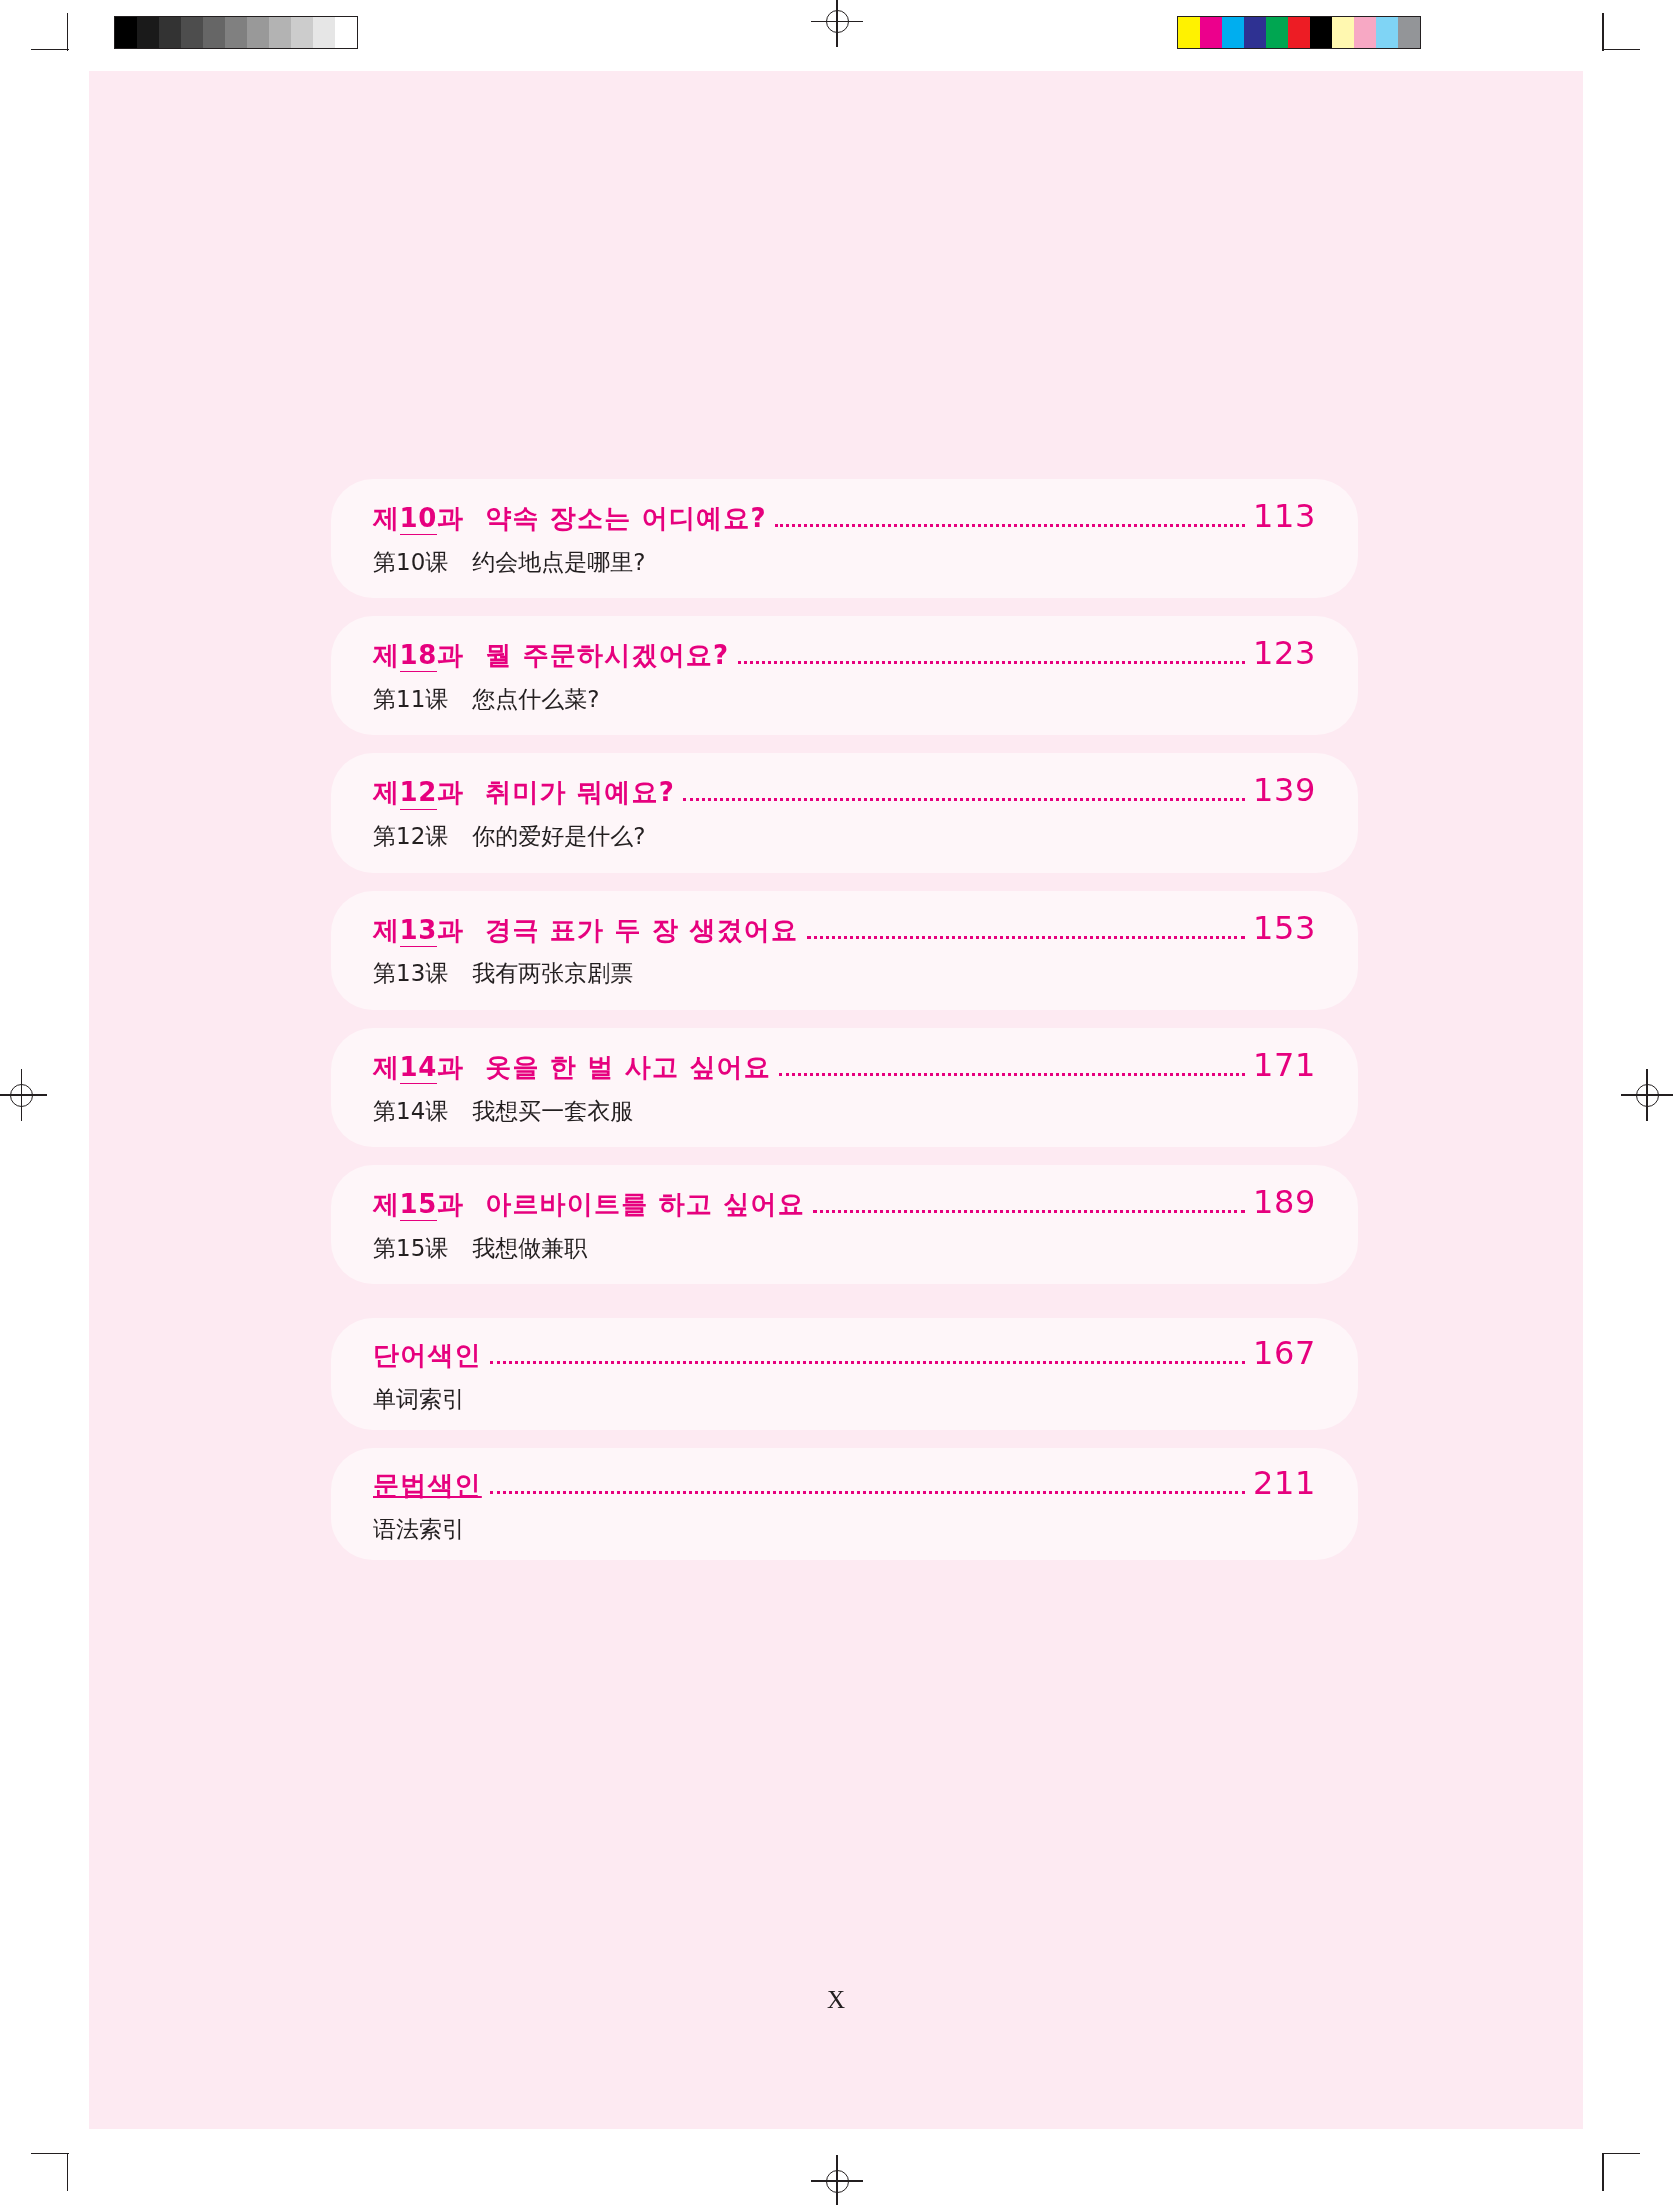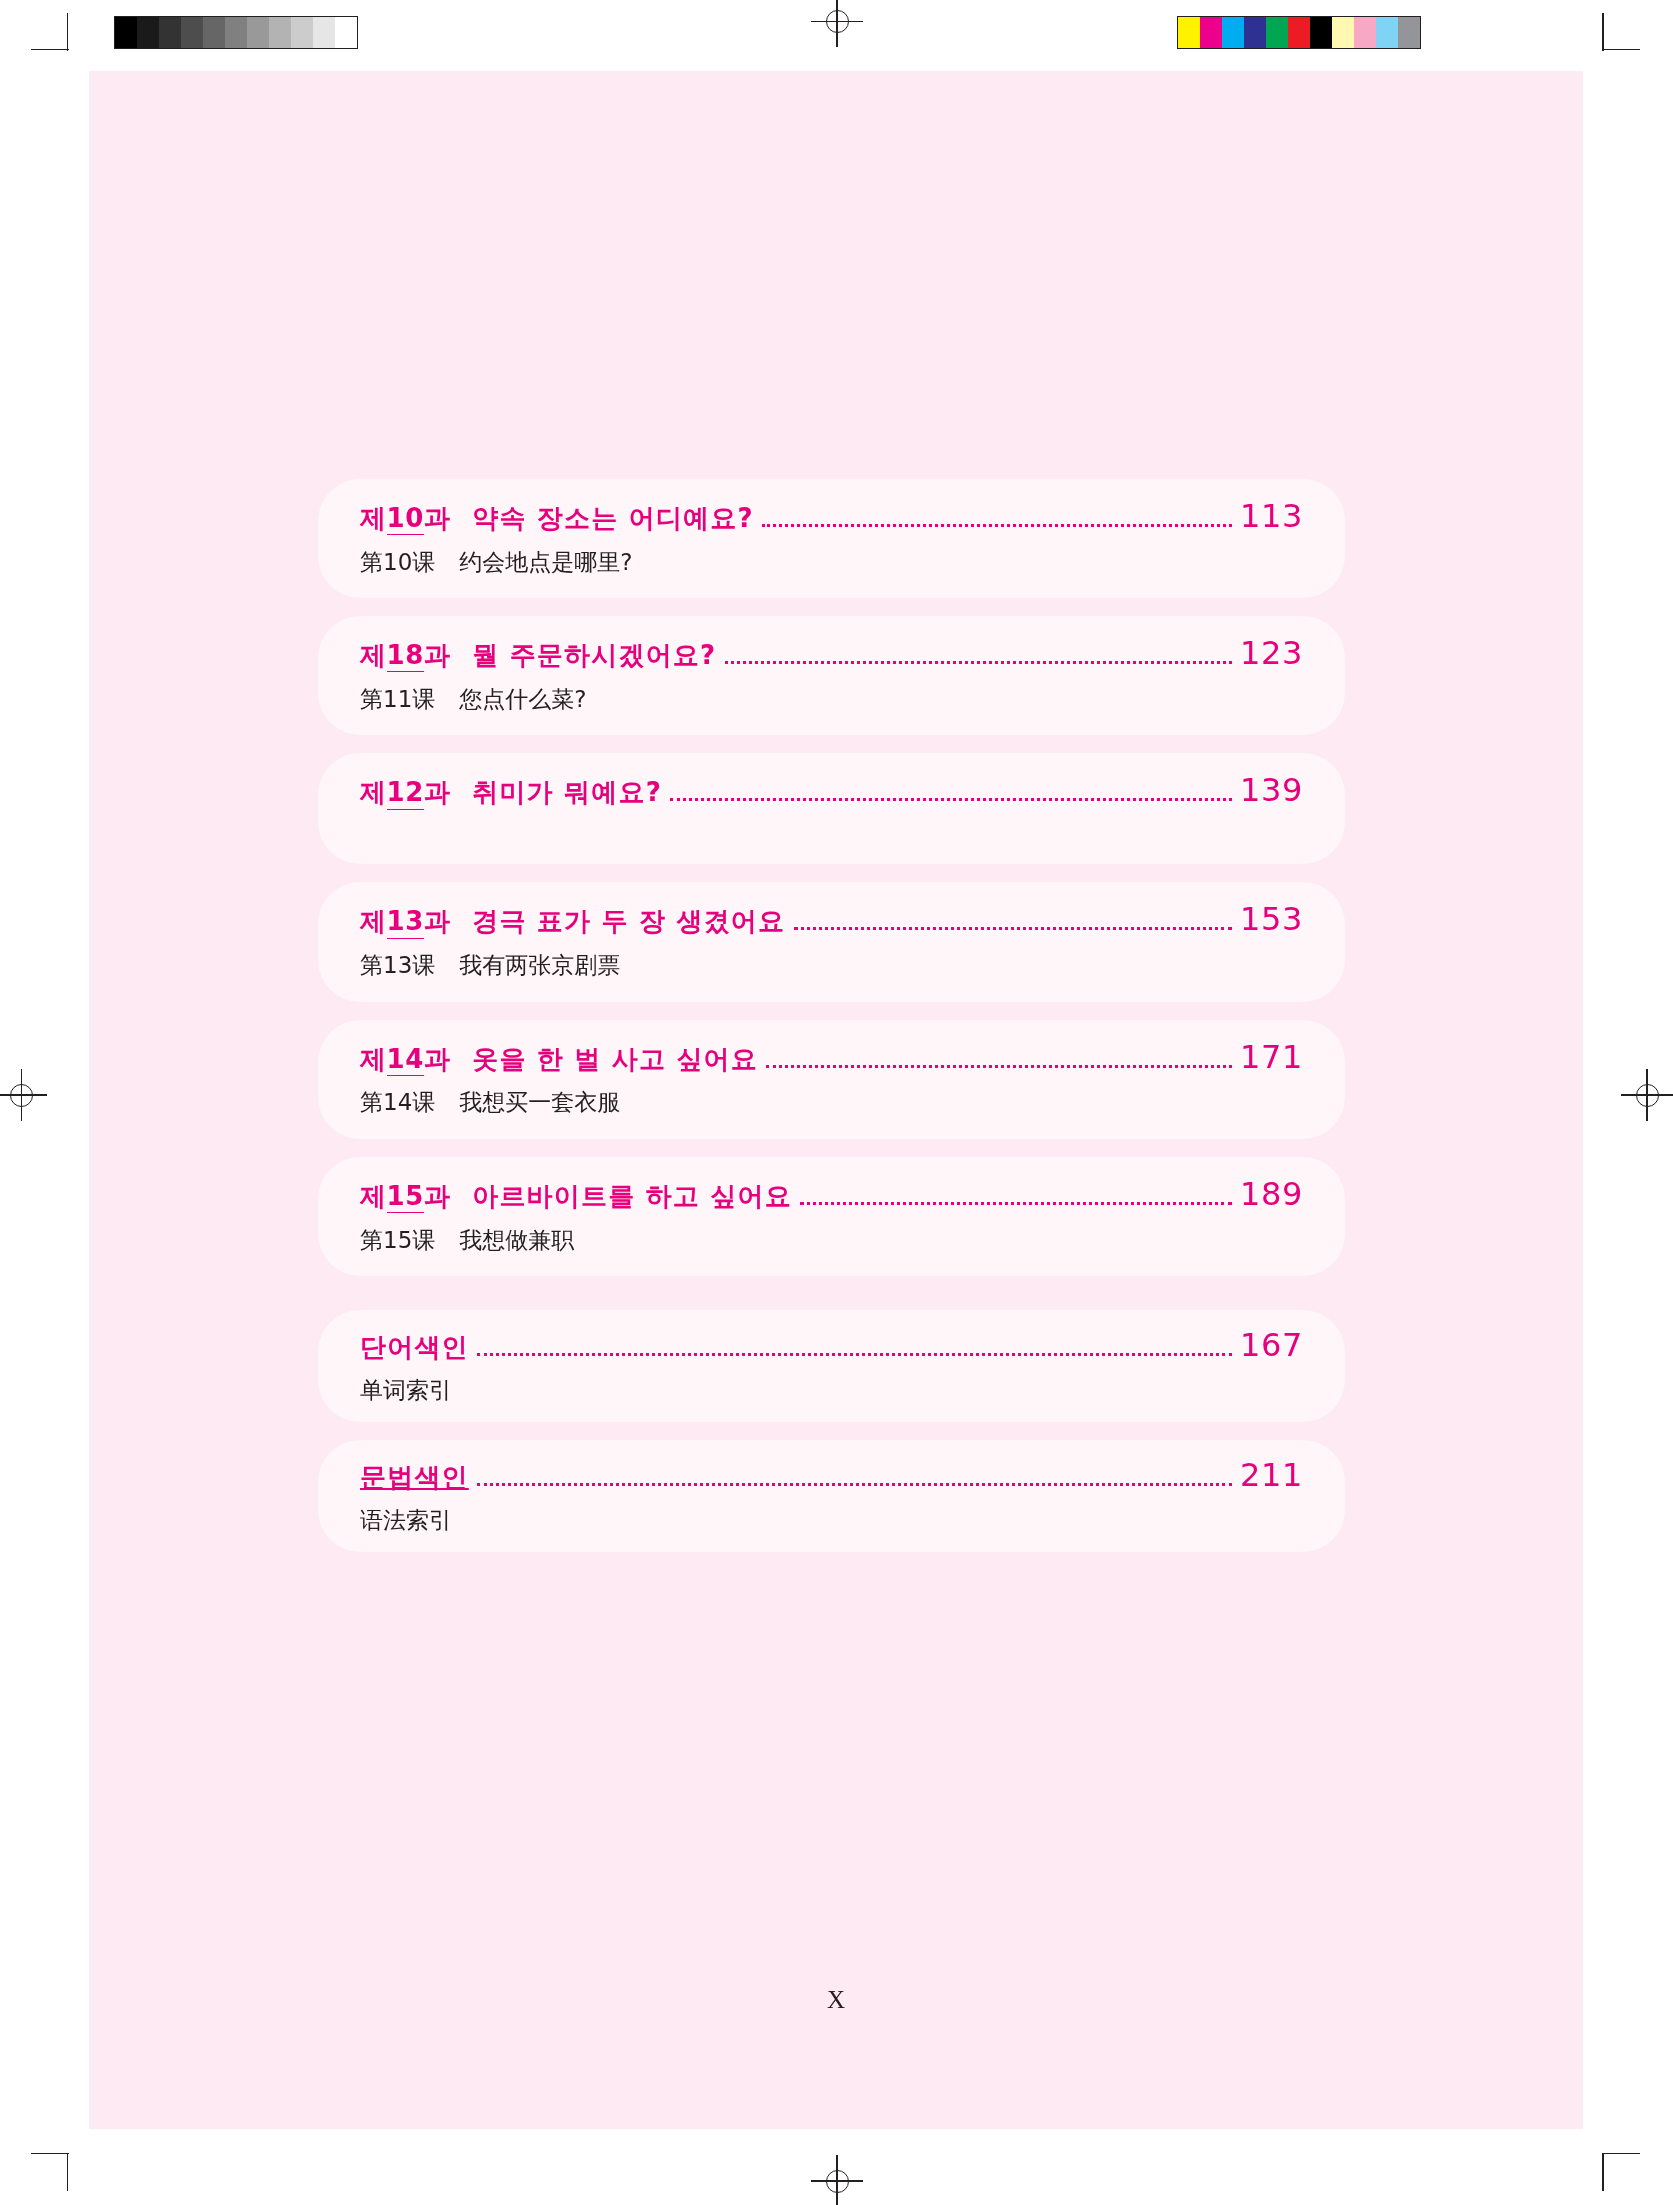--- a/index.html
+++ b/index.html
@@ -75,21 +75,21 @@
     position: absolute;
     left: 89px;
     top: 71px;
     width: 1494px;
     height: 2058px;
     background: #fdeaf2;
   }
 
   .toc {
     position: absolute;
-    left: 229px;
+    left: 242px;
     top: 408px;
     width: 1027px;
   }
 
   .toc-card {
     position: relative;
     background: #fef6f9;
     border-radius: 42px;
     padding: 18px 42px 20.4px 42px;
     box-sizing: border-box;
@@ -271,20 +271,24 @@
       </div>
     </div>
 
     <div class="toc-card">
       <div class="ko-row">
         <span class="ko-lesson">제<u>12</u>과</span>
         <span class="ko-title">취미가 뭐예요?</span>
         <span class="dots"></span>
         <span class="page-num">139</span>
       </div>
+      <div class="zh-row">
+        <span class="zh-lesson">第12课</span>
+        <span class="zh-title">你的爱好是什么?</span>
+      </div>
     </div>
 
     <div class="toc-card">
       <div class="ko-row">
         <span class="ko-lesson">제<u>13</u>과</span>
         <span class="ko-title">경극 표가 두 장 생겼어요</span>
         <span class="dots"></span>
         <span class="page-num">153</span>
       </div>
       <div class="zh-row">

